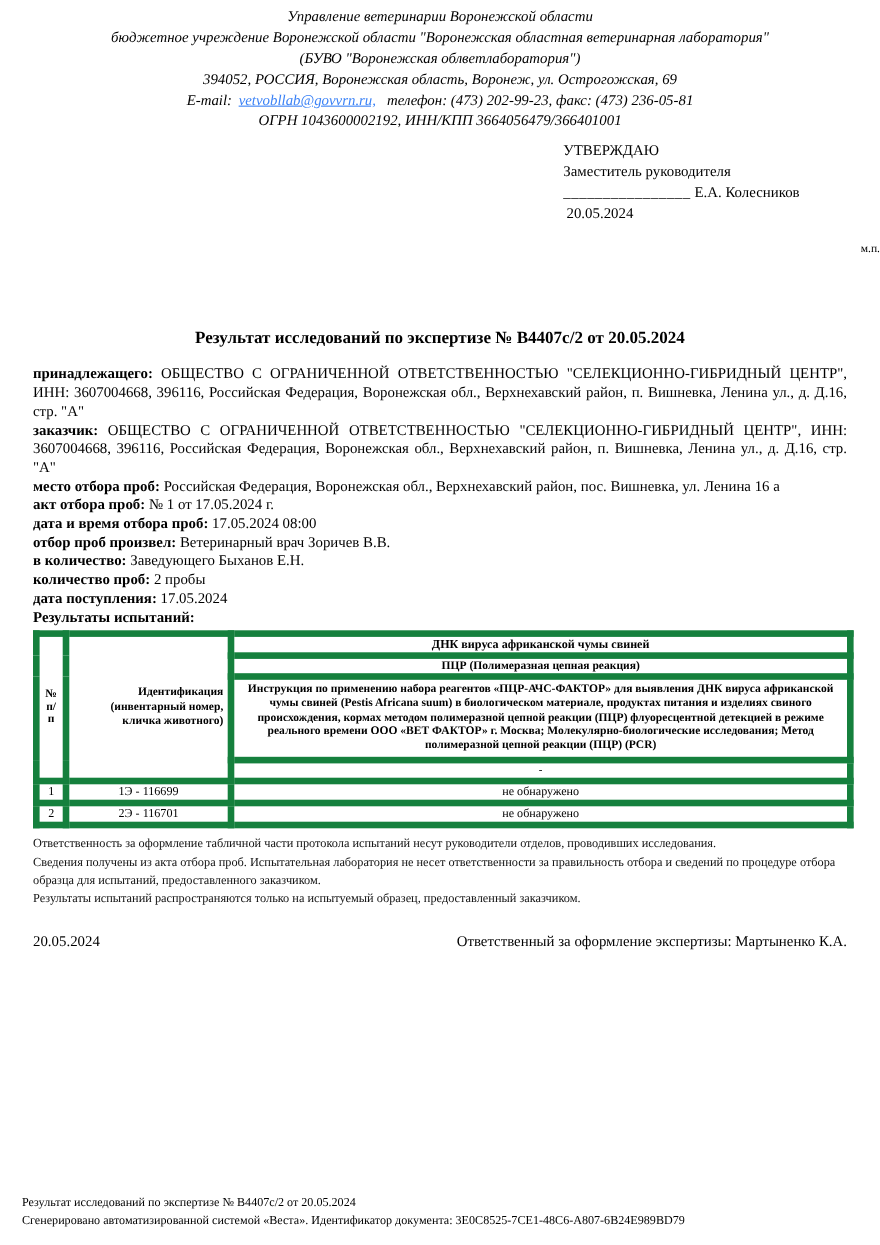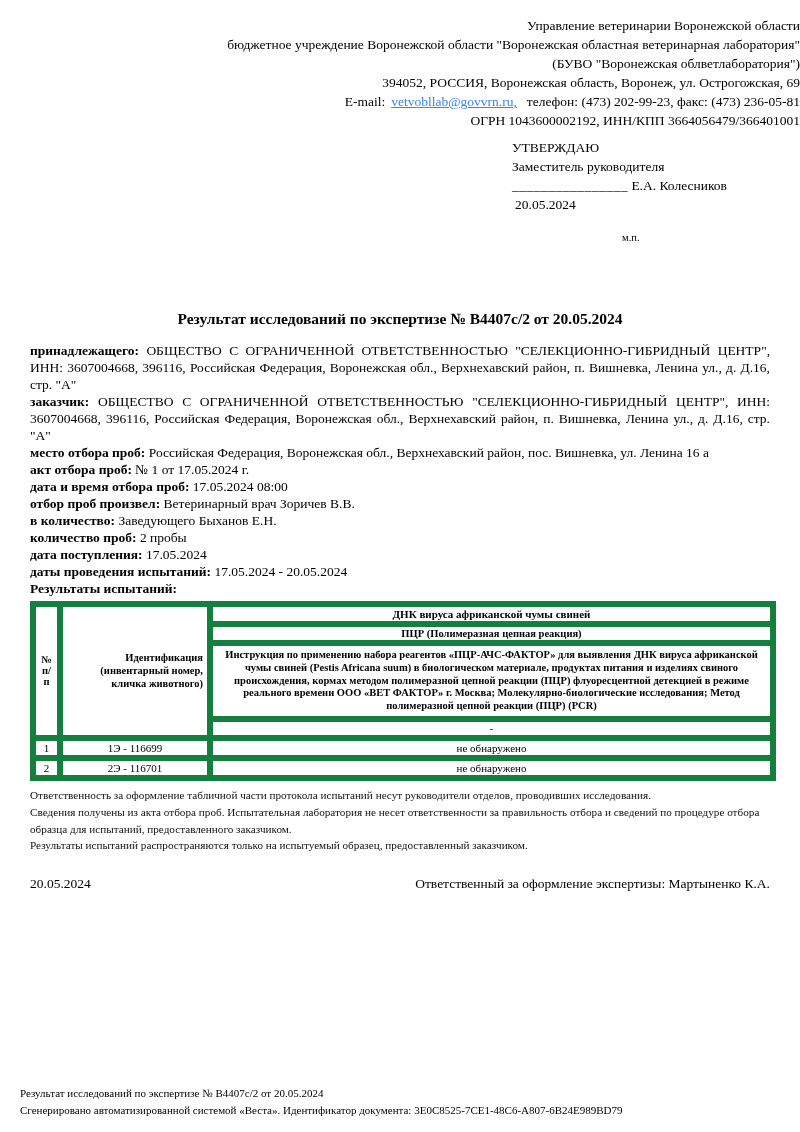--- a/index.html
+++ b/index.html
@@ -7,39 +7,41 @@
   .page {
     position:relative;
     width:800px; height:1132px;
     background:#ffffff;
     color:#000;
     font-family:"Liberation Serif","DejaVu Serif",serif;
     overflow:hidden;
   }
   
   .org-header {
-    padding-top:16px;
-    text-align:right;
+    padding-top:5px;
+    text-align:center;
     font-size:13.5px;
     line-height:19px;
+    font-style:italic;
   }
   .org-header a { text-decoration:underline; }
   .email-label { margin-right:6px; }
   .email-link { margin-right:10px; }
   
   .approval {
     margin:8px 0 0 512px;
     font-size:13.5px;
     line-height:19px;
   }
   .sig-underline { letter-spacing:0.5px; }
   .approval-date { padding-left:3px; }
   .stamp {
     margin:18px 0 0 622px;
     font-size:10.5px;
+    text-align:right;
   }
   
   .doc-title {
     margin-top:66px;
     text-align:center;
     font-weight:bold;
     font-size:15.5px;
     line-height:19px;
   }
   
@@ -128,21 +130,20 @@
   <div class="details">
     <div><span class="detail-label">принадлежащего:</span> <span>ОБЩЕСТВО С ОГРАНИЧЕННОЙ ОТВЕТСТВЕННОСТЬЮ "СЕЛЕКЦИОННО-ГИБРИДНЫЙ ЦЕНТР", ИНН: 3607004668, 396116, Российская Федерация, Воронежская обл., Верхнехавский район, п. Вишневка, Ленина ул., д. Д.16, стр. "А"</span></div>
     <div><span class="detail-label">заказчик:</span> <span>ОБЩЕСТВО С ОГРАНИЧЕННОЙ ОТВЕТСТВЕННОСТЬЮ "СЕЛЕКЦИОННО-ГИБРИДНЫЙ ЦЕНТР", ИНН: 3607004668, 396116, Российская Федерация, Воронежская обл., Верхнехавский район, п. Вишневка, Ленина ул., д. Д.16, стр. "А"</span></div>
     <div><span class="detail-label">место отбора проб:</span> <span>Российская Федерация, Воронежская обл., Верхнехавский район, пос. Вишневка, ул. Ленина 16 а</span></div>
     <div><span class="detail-label">акт отбора проб:</span> <span>№ 1 от 17.05.2024 г.</span></div>
     <div><span class="detail-label">дата и время отбора проб:</span> <span>17.05.2024 08:00</span></div>
     <div><span class="detail-label">отбор проб произвел:</span> <span>Ветеринарный врач Зоричев В.В.</span></div>
     <div><span class="detail-label">в количество:</span> <span>Заведующего Быханов Е.Н.</span></div>
     <div><span class="detail-label">количество проб:</span> <span>2 пробы</span></div>
     <div><span class="detail-label">дата поступления:</span> <span>17.05.2024</span></div>
-    <div><span class="detail-label">даты проведения испытаний:</span> <span>17.05.2024 - 20.05.2024</span></div>
     <div><span class="detail-label">Результаты испытаний:</span></div>
   </div>
 
   <table class="results-table">
     <colgroup>
         <col style="width:27px">
         <col style="width:150px">
         <col style="width:563px">
       </colgroup>
     <tbody>

